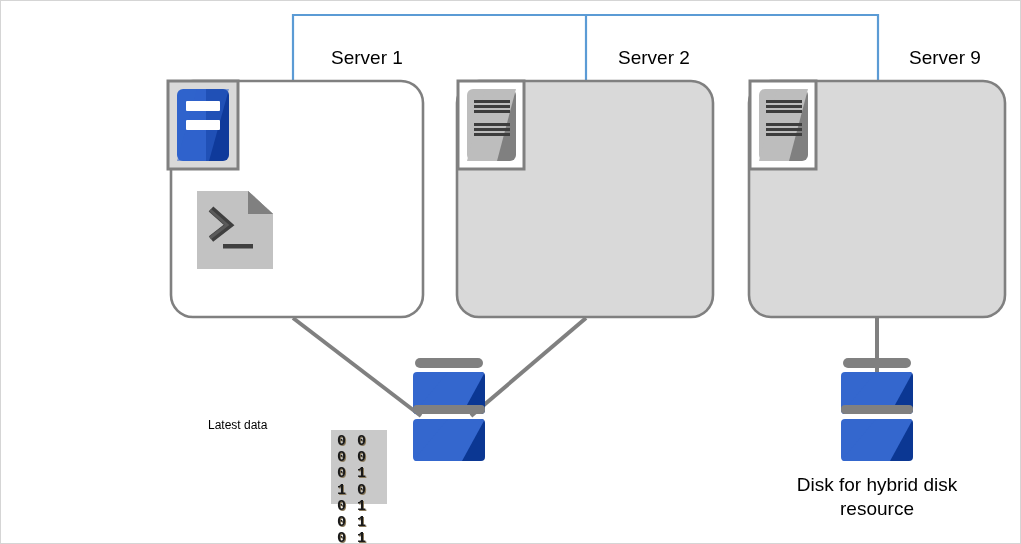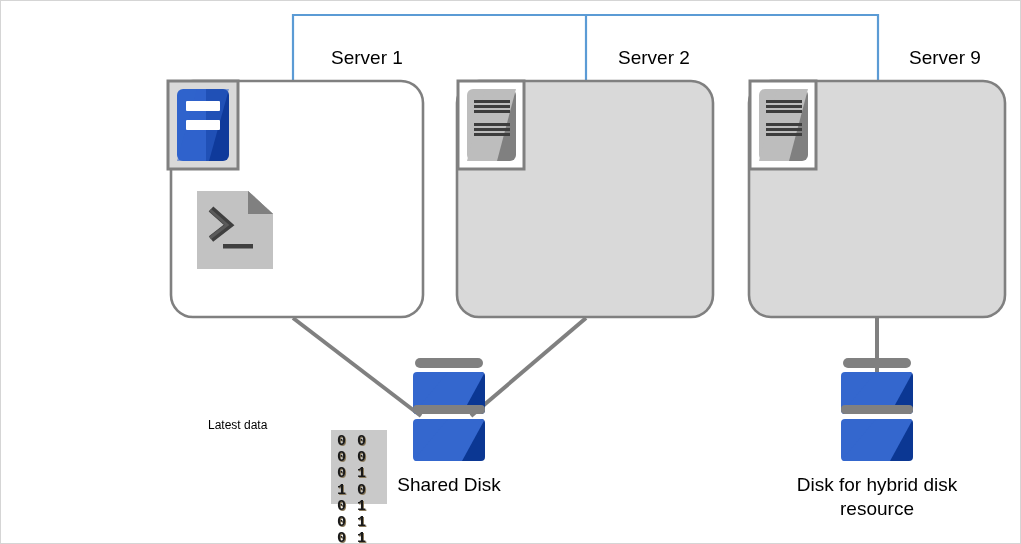--- a/index.html
+++ b/index.html
@@ -204,21 +204,20 @@
   <div class="latest-label" style="left:207px; top:417px;">Latest data</div>
 
   <div class="binary-box" style="left:330px; top:389px; width:56px; height:74px;margin-top:40px;">
     <div>0 0 0 0</div>
     <div>0 1 1 0</div>
     <div>0 1 0 1</div>
     <div>0 1 0 1</div>
   </div>
 
   <div class="caption" style="left:288px; top:472px; width:320px;">
-    <div>Shared Disk</div>
   </div>
 
   <div class="caption" style="left:716px; top:472px; width:320px;">
     <div>Disk for hybrid disk</div>
     <div>resource</div>
   </div>
 
 </div>
 
 </body></html>

